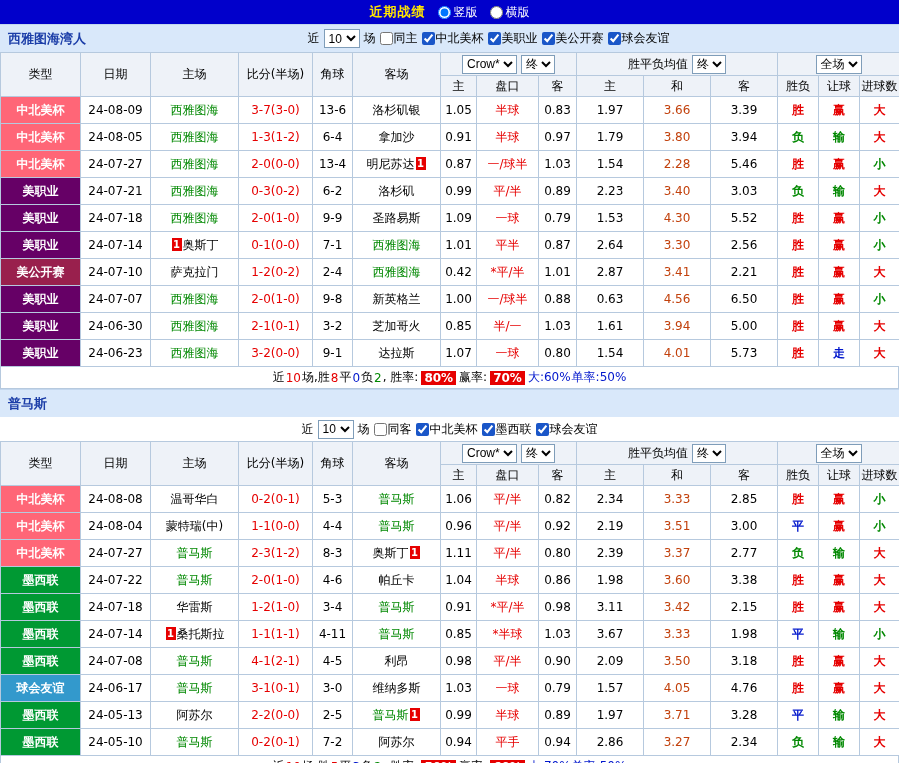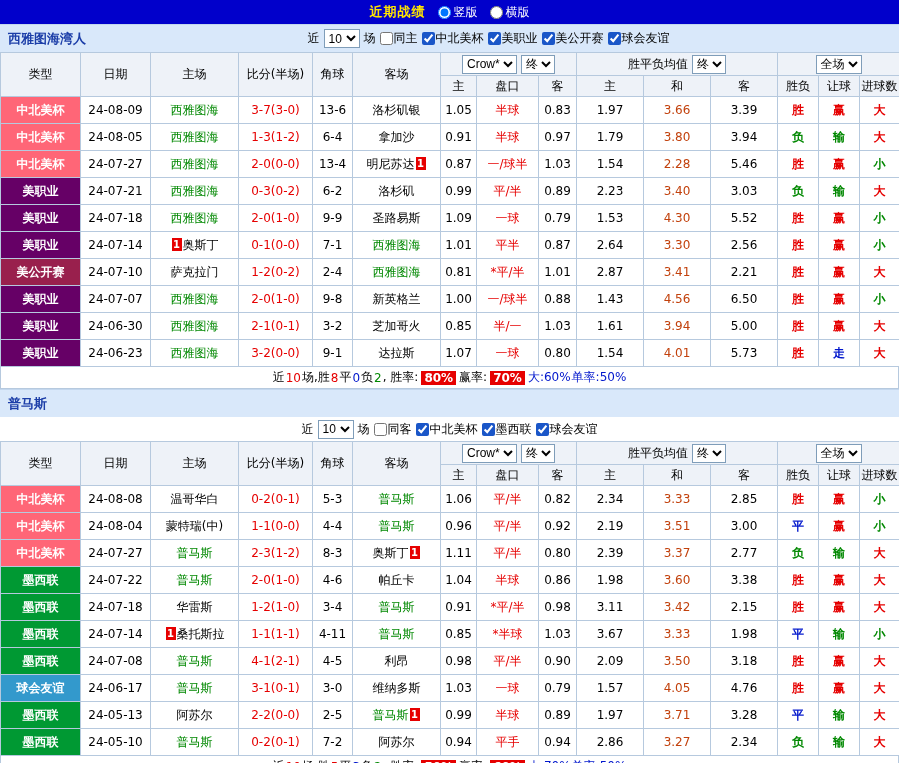--- a/index.html
+++ b/index.html
@@ -235,41 +235,41 @@
           <td class="res" style="color: rgb(230, 0, 0);">赢</td>
           <td class="res" style="color: rgb(0, 136, 0);">小</td>
         </tr>
         <tr>
           <td class="type" style="background: rgb(153, 32, 77);">美公开赛</td>
           <td>24-07-10</td>
           <td><span>萨克拉门</span></td>
           <td class="score">1-2(0-2)</td>
           <td>2-4</td>
           <td><span class="focus">西雅图海</span></td>
-          <td>0.81</td>
+          <td>0.42</td>
           <td class="hcap">*平/半</td>
           <td>1.01</td>
           <td>2.87</td>
           <td class="avg-mid">3.41</td>
           <td>2.21</td>
           <td class="res" style="color: rgb(230, 0, 0);">胜</td>
           <td class="res" style="color: rgb(230, 0, 0);">赢</td>
           <td class="res" style="color: rgb(230, 0, 0);">大</td>
         </tr>
         <tr>
           <td class="type" style="background: rgb(102, 0, 102);">美职业</td>
           <td>24-07-07</td>
           <td><span class="focus">西雅图海</span></td>
           <td class="score">2-0(1-0)</td>
           <td>9-8</td>
           <td><span>新英格兰</span></td>
           <td>1.00</td>
           <td class="hcap">一/球半</td>
           <td>0.88</td>
-          <td>1.43</td>
+          <td>0.63</td>
           <td class="avg-mid">4.56</td>
           <td>6.50</td>
           <td class="res" style="color: rgb(230, 0, 0);">胜</td>
           <td class="res" style="color: rgb(230, 0, 0);">赢</td>
           <td class="res" style="color: rgb(0, 136, 0);">小</td>
         </tr>
         <tr>
           <td class="type" style="background: rgb(102, 0, 102);">美职业</td>
           <td>24-06-30</td>
           <td><span class="focus">西雅图海</span></td>

